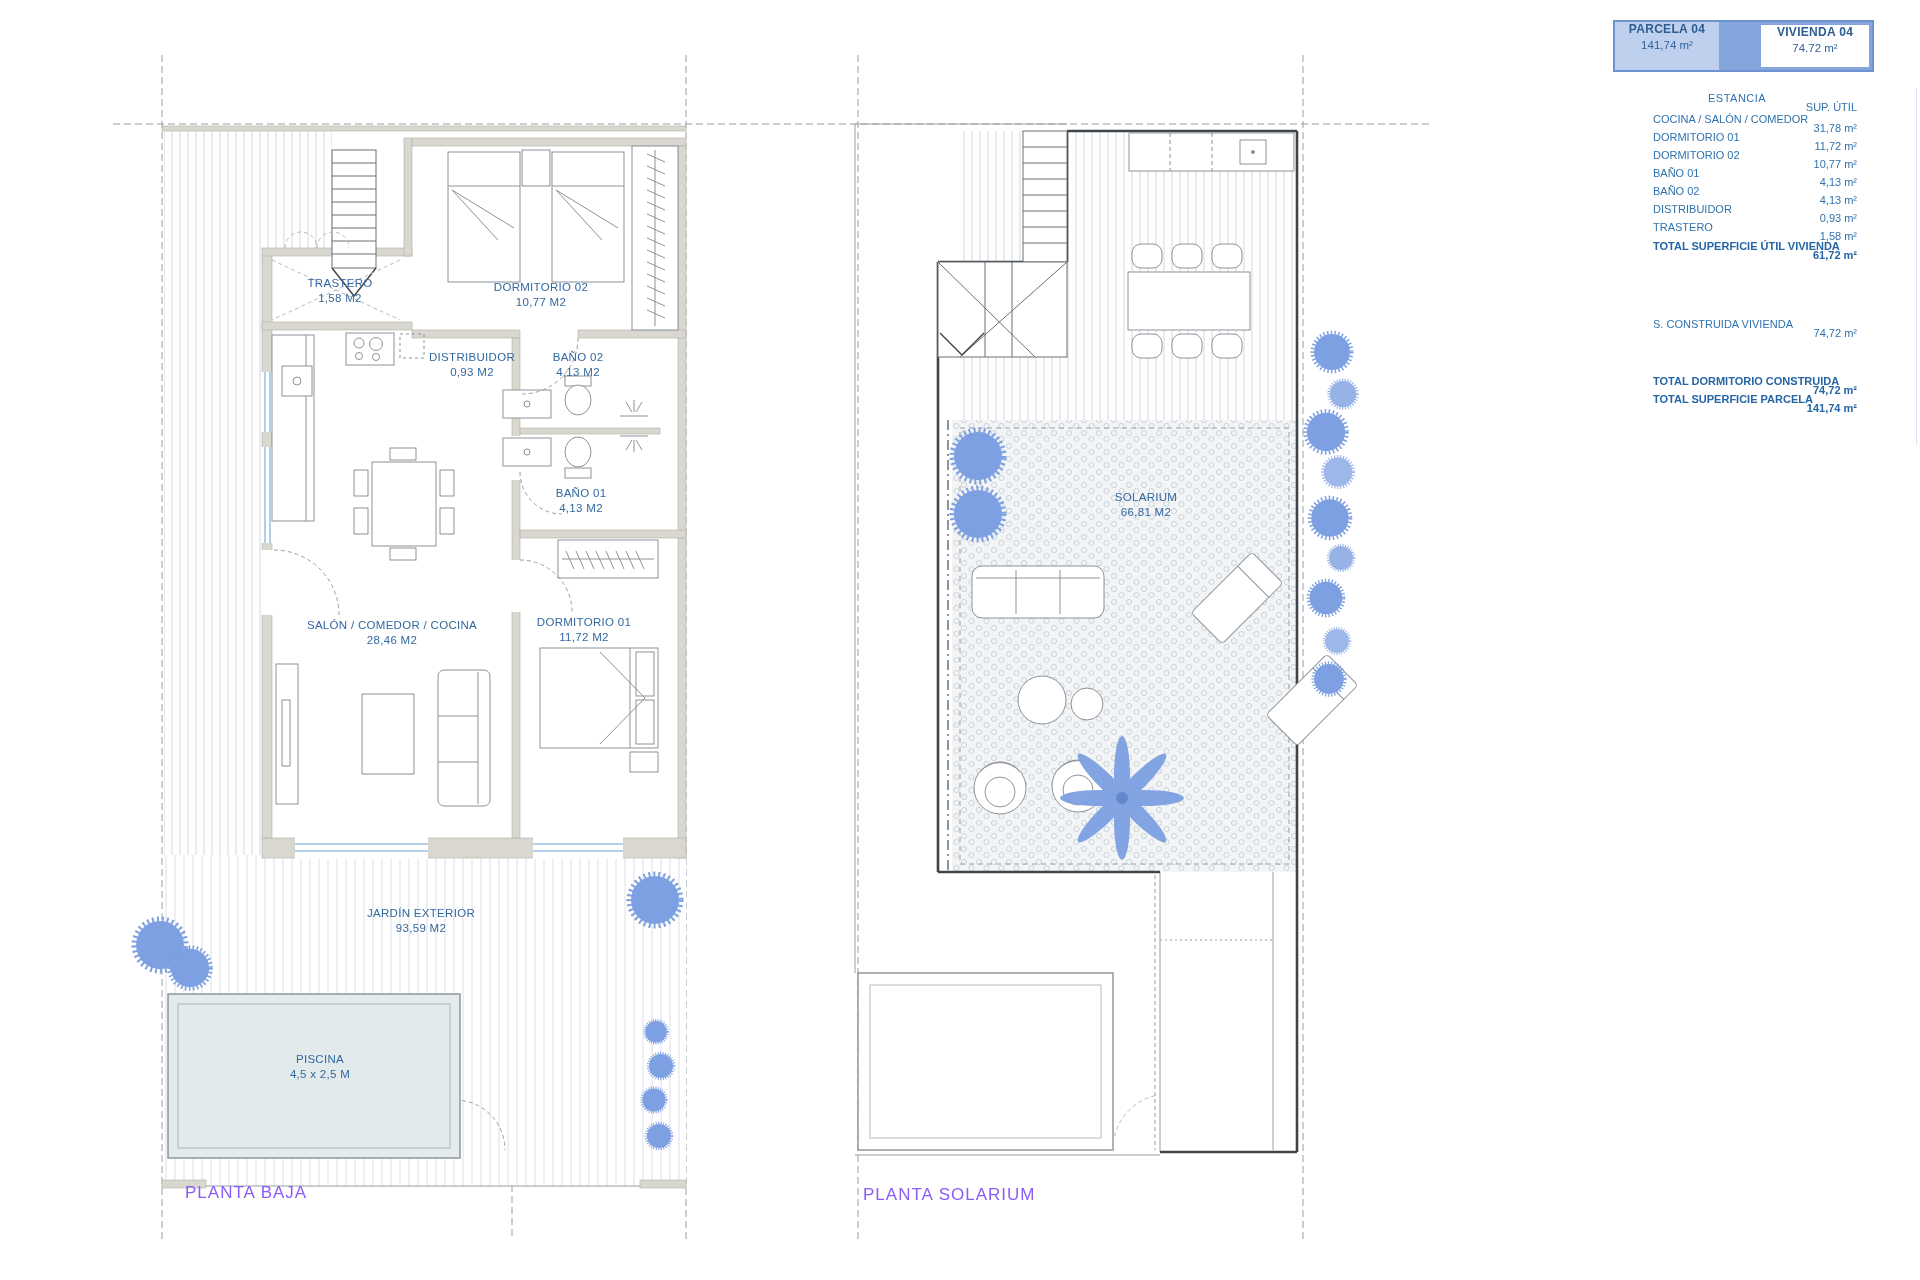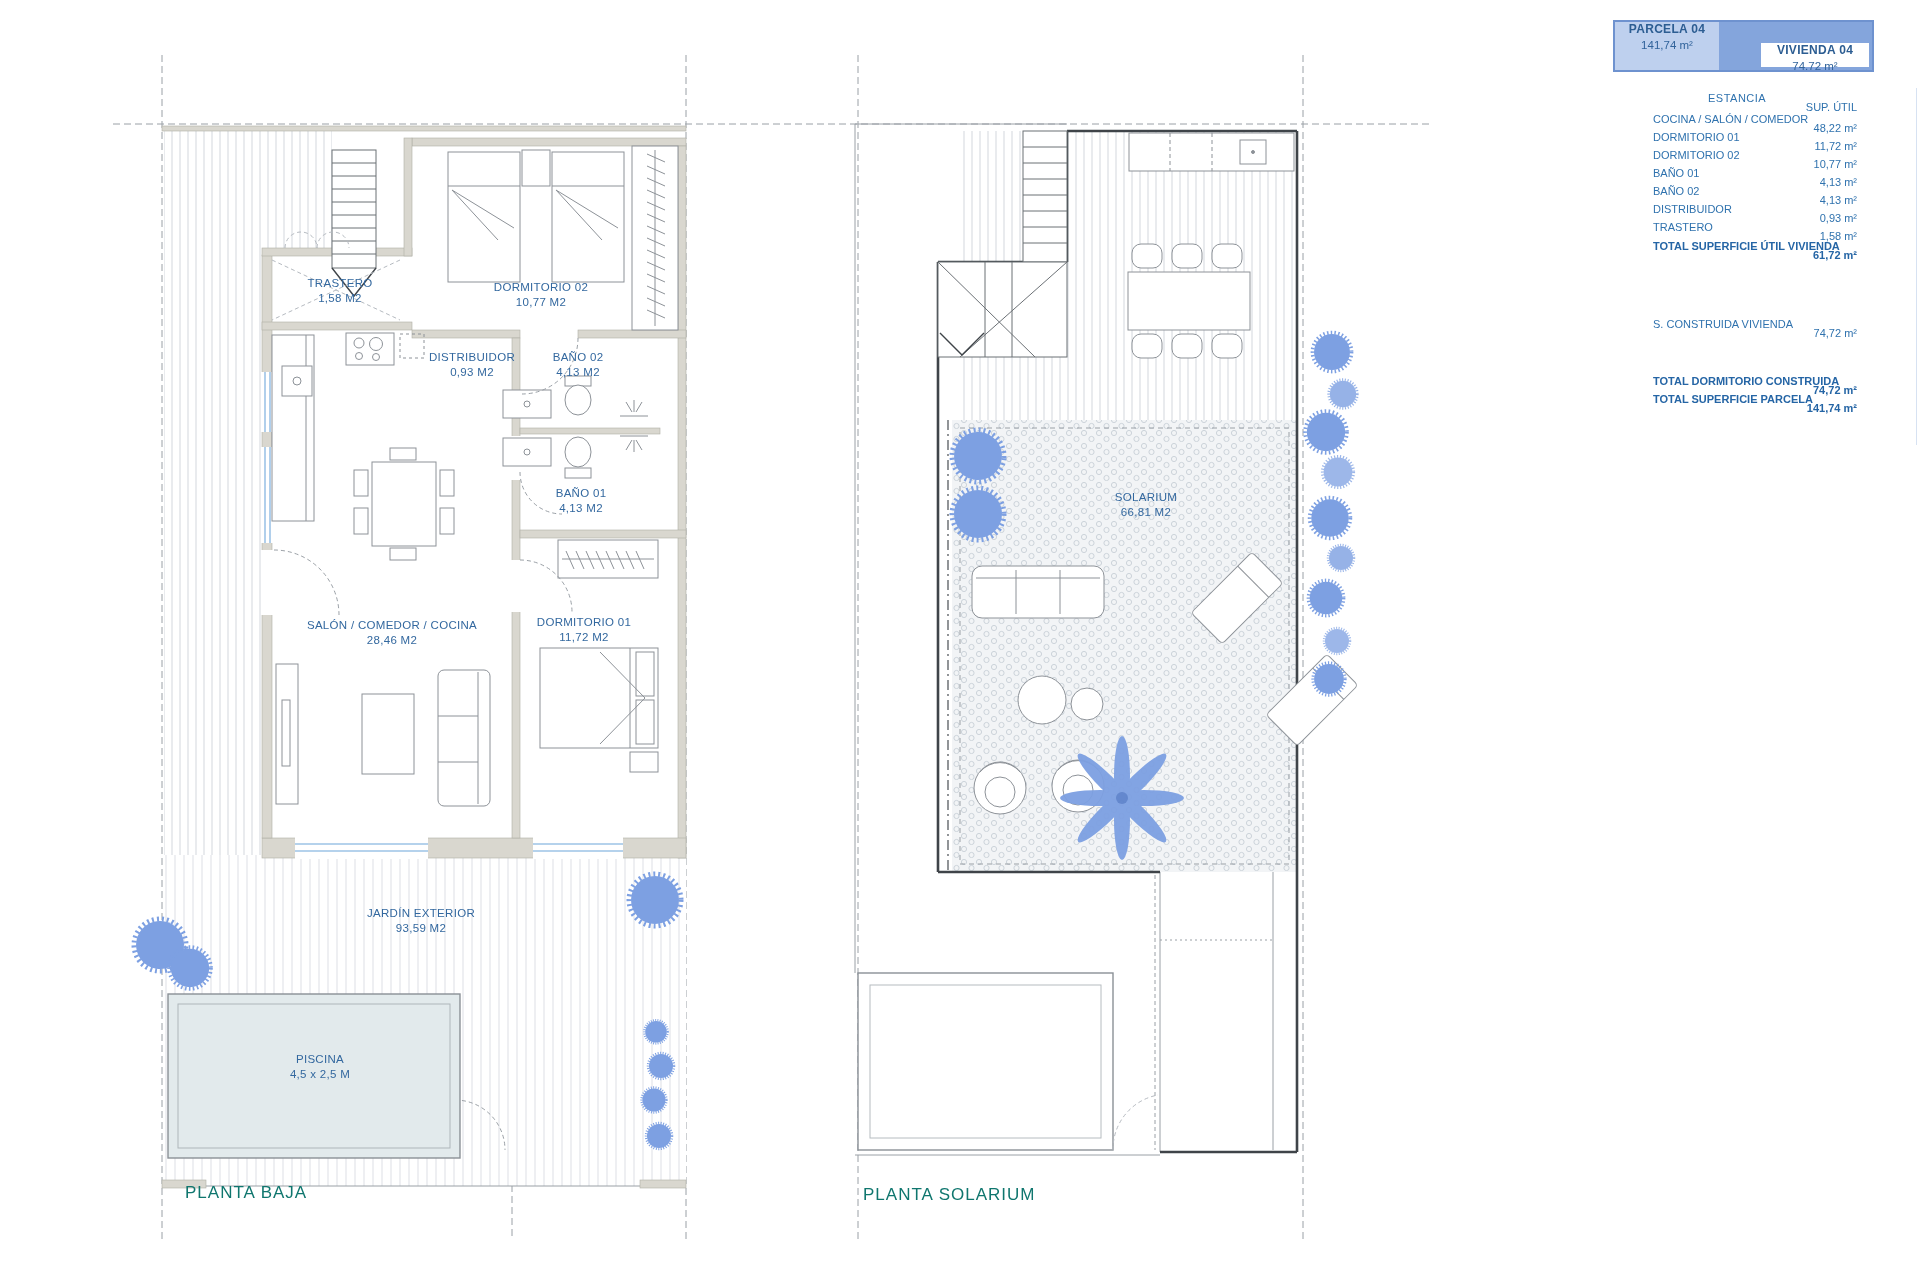--- a/index.html
+++ b/index.html
@@ -4,32 +4,32 @@
 <style>
   html,body{margin:0;padding:0;background:#ffffff;}
   body{font-family:"Liberation Sans", sans-serif; -webkit-font-smoothing:antialiased;}
   #canvas{position:relative;width:1920px;height:1280px;background:#ffffff;overflow:hidden;}
   svg.drawing{position:absolute;left:0;top:0;}
 
   .room-label{position:absolute;transform:translateX(-50%);text-align:center;
     color:#33689f;font-size:11.5px;line-height:1.3;letter-spacing:.3px;white-space:nowrap;}
   .room-label span{display:block;}
 
-  .plan-title{position:absolute;color:#0f766e;font-size:17px;letter-spacing:1px;white-space:nowrap;}
+  .plan-title{position:absolute;color:#8b5cf6;font-size:17px;letter-spacing:1px;white-space:nowrap;}
 
   
   .legend-box{position:absolute;left:1613px;top:20px;width:261px;height:52px;
     background:#84a5dc;border:2px solid #6e92cf;box-sizing:border-box;display:flex;}
   .legend-cell{display:flex;flex-direction:column;align-items:center;
     font-size:12px;color:#2c5d92;}
   .legend-cell .t{font-weight:bold;letter-spacing:.3px;}
   .legend-cell .v{font-size:11.5px;margin-top:3px;color:#31639b;}
   .cell-parcela{width:104px;background:#bed0ee;}
   .cell-gap{width:42px;}
-  .cell-vivienda{flex:1;background:#ffffff;margin:21px 3px 3px 0;}
+  .cell-vivienda{flex:1;background:#ffffff;margin:3px 3px 3px 0;}
 
   .legend-row{position:absolute;left:1613px;width:244px;height:14px;font-size:11px;color:#2f72ae;}
   .legend-row .lab{position:absolute;left:0;top:0;white-space:nowrap;padding-left:40px;}
   .legend-row .val{position:absolute;right:0;top:9px;white-space:nowrap;}
   .legend-row.head .lab{left:55px;letter-spacing:.5px;}
   .legend-row.bold{font-weight:bold;color:#2565a5;}
   .legend-edge{position:absolute;left:1916px;top:88px;width:1px;height:357px;background:#d7e2f2;}
 </style>
 </head>
 <body>
@@ -446,21 +446,21 @@
     </div>
   </div>
   <div class="legend-edge"></div>
 
   <div class="legend-row head" style="top:92px">
     <span class="lab">ESTANCIA</span>
     <span class="val">SUP.  ÚTIL</span>
   </div>
   <div class="legend-row" style="top:113px">
     <span class="lab">COCINA / SALÓN / COMEDOR</span>
-    <span class="val">48,22 m²</span>
+    <span class="val">31,78 m²</span>
   </div>
   <div class="legend-row" style="top:131px">
     <span class="lab">DORMITORIO 01</span>
     <span class="val">11,72 m²</span>
   </div>
   <div class="legend-row" style="top:149px">
     <span class="lab">DORMITORIO 02</span>
     <span class="val">10,77 m²</span>
   </div>
   <div class="legend-row" style="top:167px">

